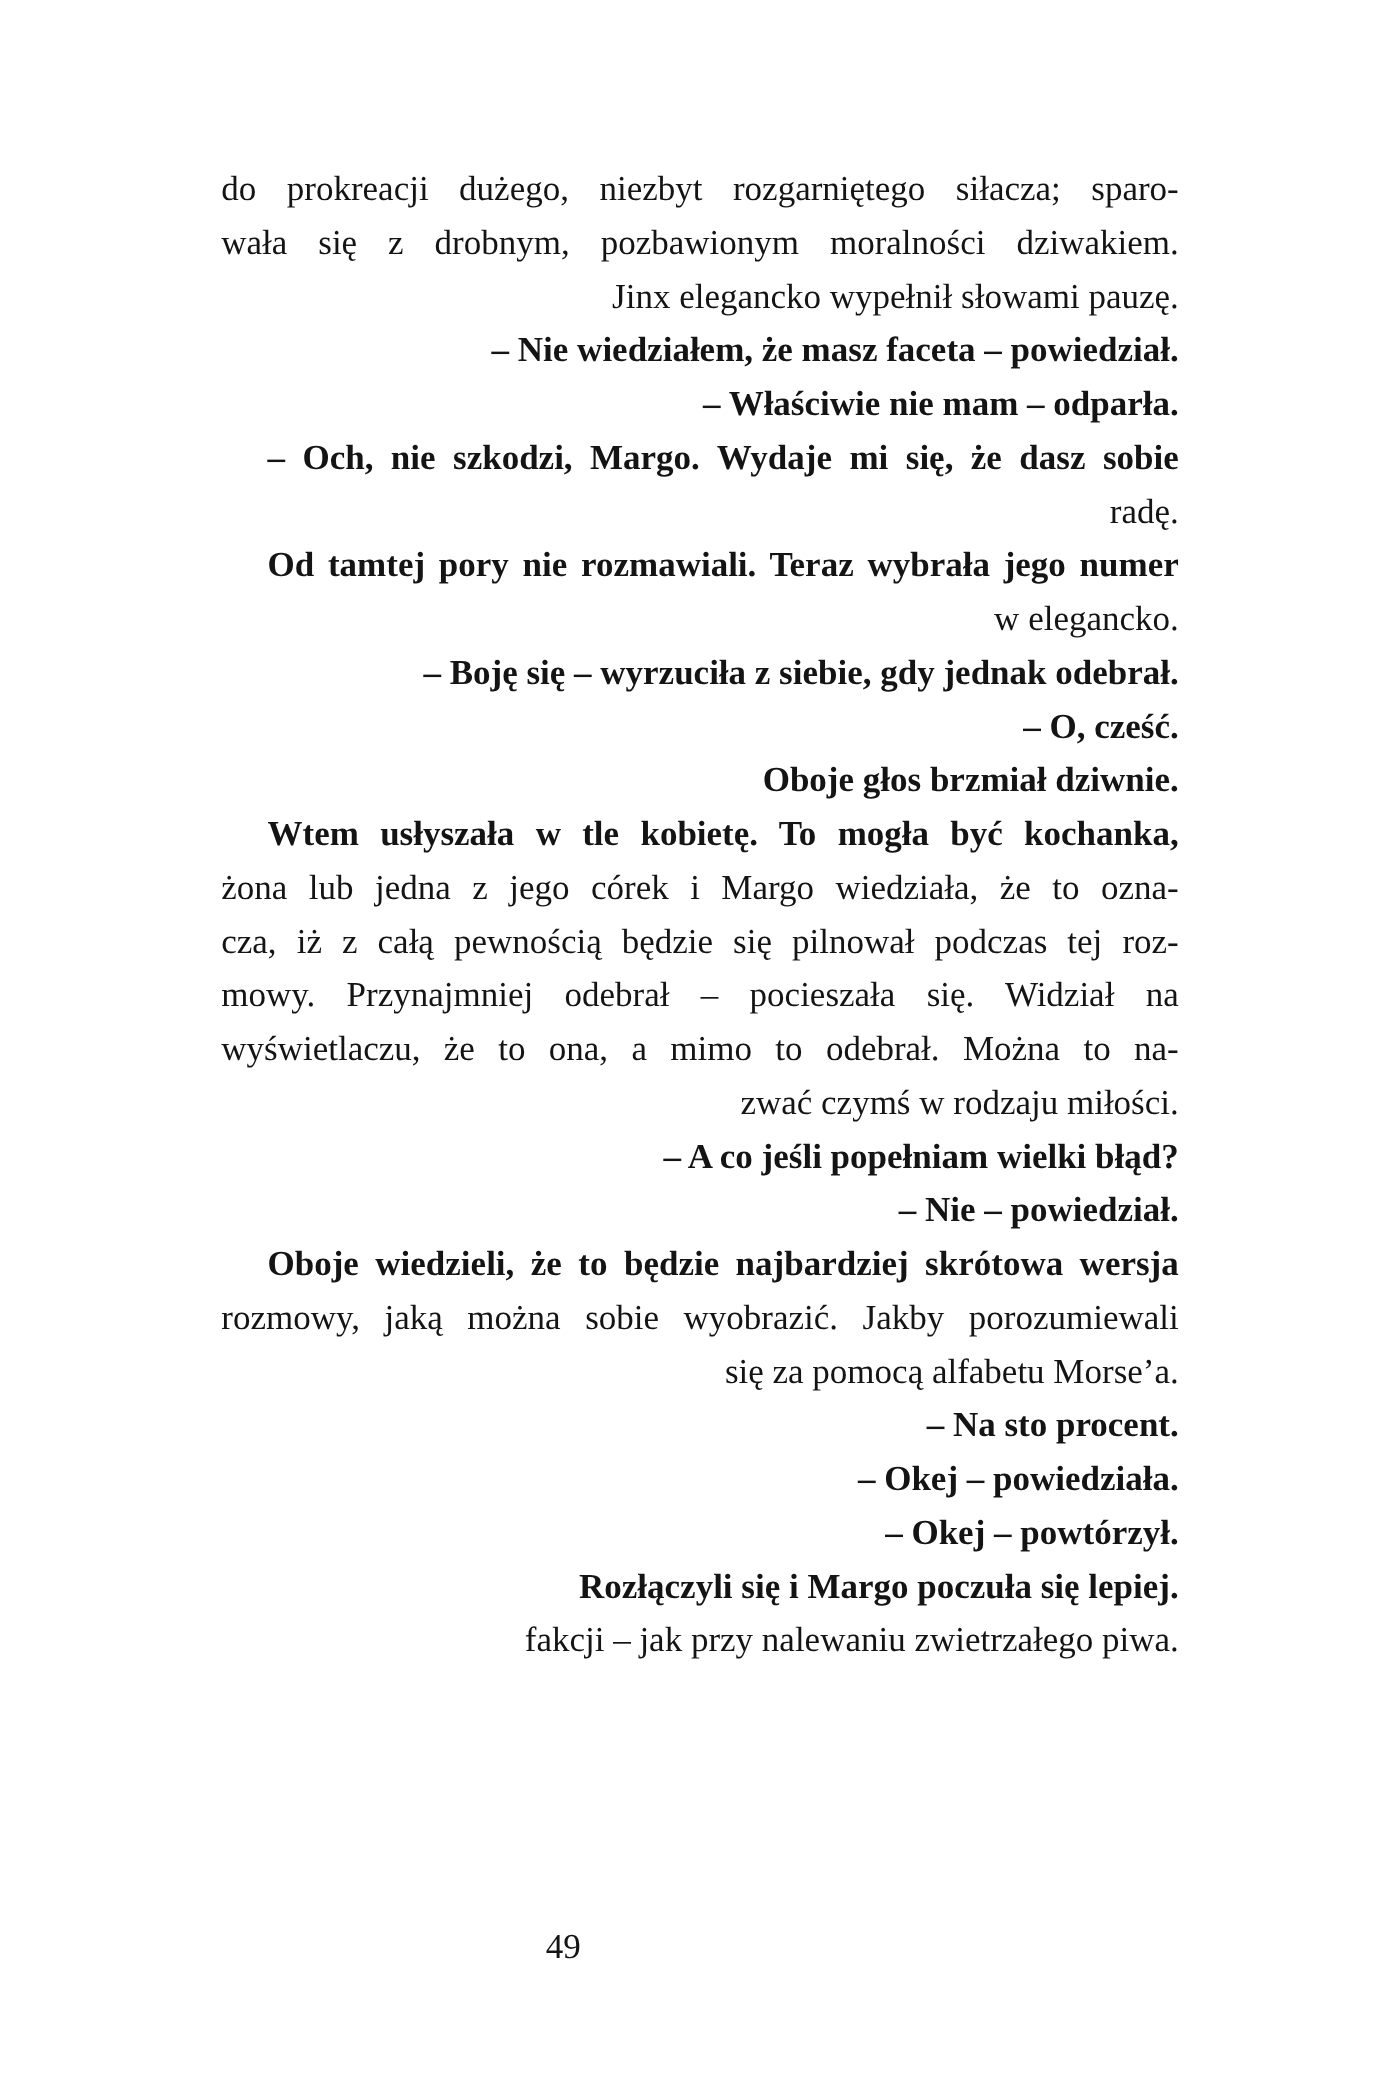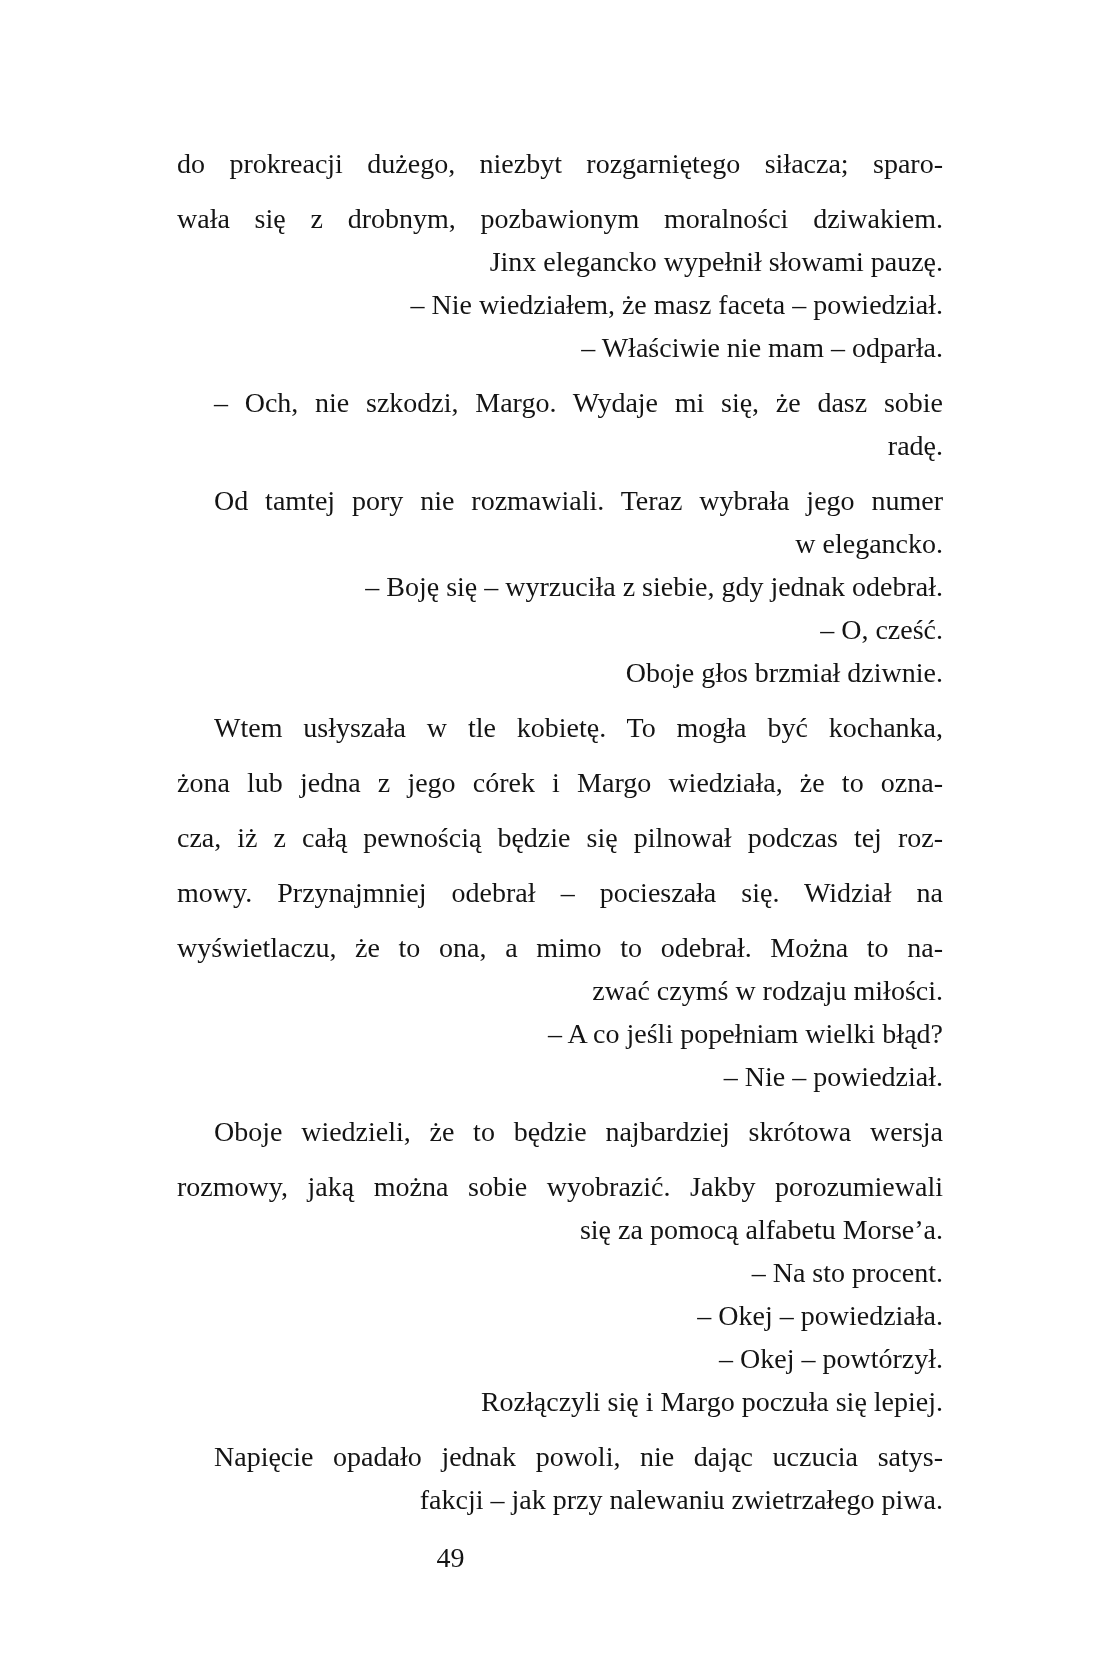--- a/index.html
+++ b/index.html
@@ -29,25 +29,25 @@
   .line {
     height: 43px;
     line-height: 43px;
     font-size: 28px;
     text-align: right;
     white-space: normal;
     overflow: visible;
   }
   .line.indent {
     padding-left: 37px;
+    font-weight: bold;
   }
   .line.justify {
     text-align: justify;
     text-align-last: justify;
-    margin-top: 12px;
   }
   .page-number {
     position: absolute;
     top: 1536px;
     left: 0;
     width: 901px;
     height: 43px;
     line-height: 43px;
     font-size: 28px;
     text-align: center;
@@ -79,17 +79,16 @@
       <div class="line">zwać czymś w rodzaju miłości.</div>
       <div class="line indent">– A co jeśli popełniam wielki błąd?</div>
       <div class="line indent">– Nie – powiedział.</div>
       <div class="line indent justify">Oboje wiedzieli, że to będzie najbardziej skrótowa wersja</div>
       <div class="line justify">rozmowy, jaką można sobie wyobrazić. Jakby porozumiewali</div>
       <div class="line">się za pomocą alfabetu Morse’a.</div>
       <div class="line indent">– Na sto procent.</div>
       <div class="line indent">– Okej – powiedziała.</div>
       <div class="line indent">– Okej – powtórzył.</div>
       <div class="line indent">Rozłączyli się i Margo poczuła się lepiej.</div>
-      <div class="line indent justify">Napięcie opadało jednak powoli, nie dając uczucia satys-</div>
       <div class="line">fakcji – jak przy nalewaniu zwietrzałego piwa.</div>
     </div>
   <div class="page-number">49</div>
 </div>
 
 </body></html>

